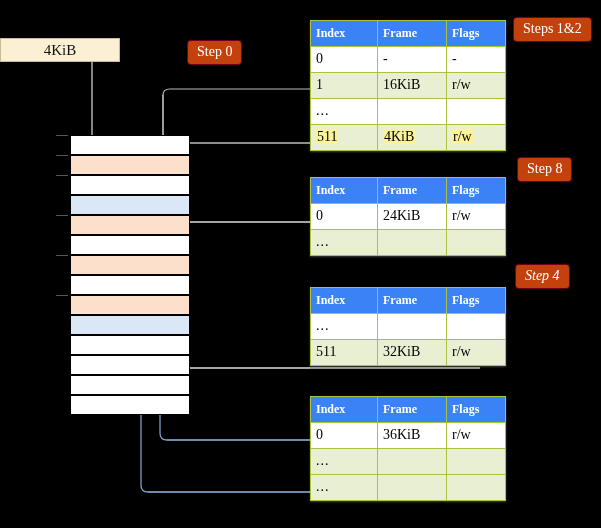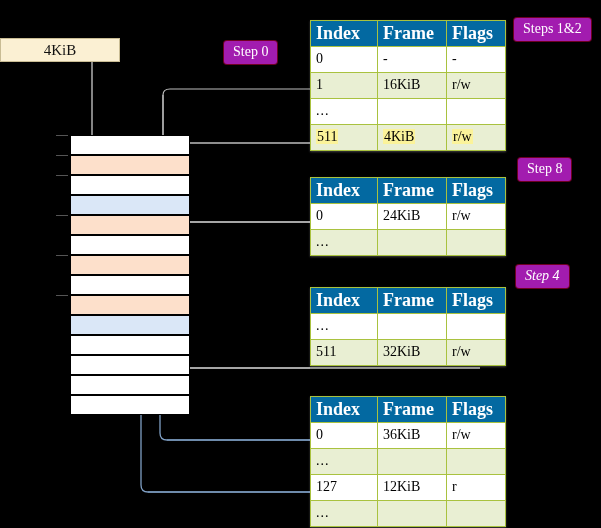--- a/index.html
+++ b/index.html
@@ -17,27 +17,27 @@
   
   .srcbox{
     position:absolute;left:0;top:38px;width:120px;height:24px;
     background:#fbf0d3;border:1px solid #c9bc94;
     display:flex;align-items:center;justify-content:center;
     font-size:15px;line-height:1;color:#111;box-sizing:border-box;
   }
 
   
   .badge{
-    position:absolute;background:#a21caf;color:#fff;
+    position:absolute;background:#c2410c;color:#fff;
     font-size:14px;line-height:1;padding:4px 9px 5px 9px;
     border-radius:3px;white-space:nowrap;
     box-shadow:0 0 0 1px #6d0022;
     font-family:"Liberation Serif","DejaVu Serif",serif;
   }
-  .badge.b0{left:188px;top:41px;margin-left:36px;}
+  .badge.b0{left:188px;top:41px;}
   .badge.b12{left:514px;top:18px;}
   .badge.b3{left:518px;top:158px;}
   .badge.b4{left:516px;top:265px;font-style:italic;}
 
   
   .memcol{position:absolute;left:70px;top:135px;width:120px;height:280px;}
   .memrow{
     position:absolute;left:0;width:120px;height:20px;
     border:1px solid #000;box-sizing:border-box;background:#fff;
   }
@@ -52,22 +52,22 @@
     box-shadow:0 1px 2px rgba(255,255,255,.25);
   }
   .ptable td,.ptable th{
     border:1px solid #a9c23f;
     padding:3px 5px 4px 5px;
     height:18px;vertical-align:middle;
     font-weight:normal;text-align:left;
     font-family:"Liberation Serif","DejaVu Serif",serif;
   }
   .ptable th{
-    background:#0369a1;color:#ffffff;font-weight:bold;
-    border:1px solid #a9c23f;font-size:18px;
+    background:#3b82f6;color:#ffffff;font-weight:bold;
+    border:1px solid #a9c23f;font-size:12px;
   }
   .ptable tr.alt td{background:#e9efd3;}
   .ptable tr td{background:#ffffff;}
   .ptable tr.alt td{background:#e9efd3;}
   .col-index{width:56px;}
   .col-frame{width:58px;}
   .col-flags{width:48px;}
   td .hlspan{background:#fbf39a;padding:0 1px;}
 
   .t1{left:310px;top:20px;}
@@ -234,25 +234,20 @@
         <tr>
           <td class="col-index">0</td>
           <td class="col-frame">36KiB</td>
           <td class="col-flags">r/w</td>
         </tr>
         <tr class="alt">
           <td class="col-index ellip">...</td>
           <td class="col-frame"></td>
           <td class="col-flags"></td>
         </tr>
-        <tr>
-          <td class="col-index">127</td>
-          <td class="col-frame">12KiB</td>
-          <td class="col-flags">r</td>
-        </tr>
         <tr class="alt">
           <td class="col-index ellip">...</td>
           <td class="col-frame"></td>
           <td class="col-flags"></td>
         </tr>
       </tbody>
     </table>
 
 </div>
 

